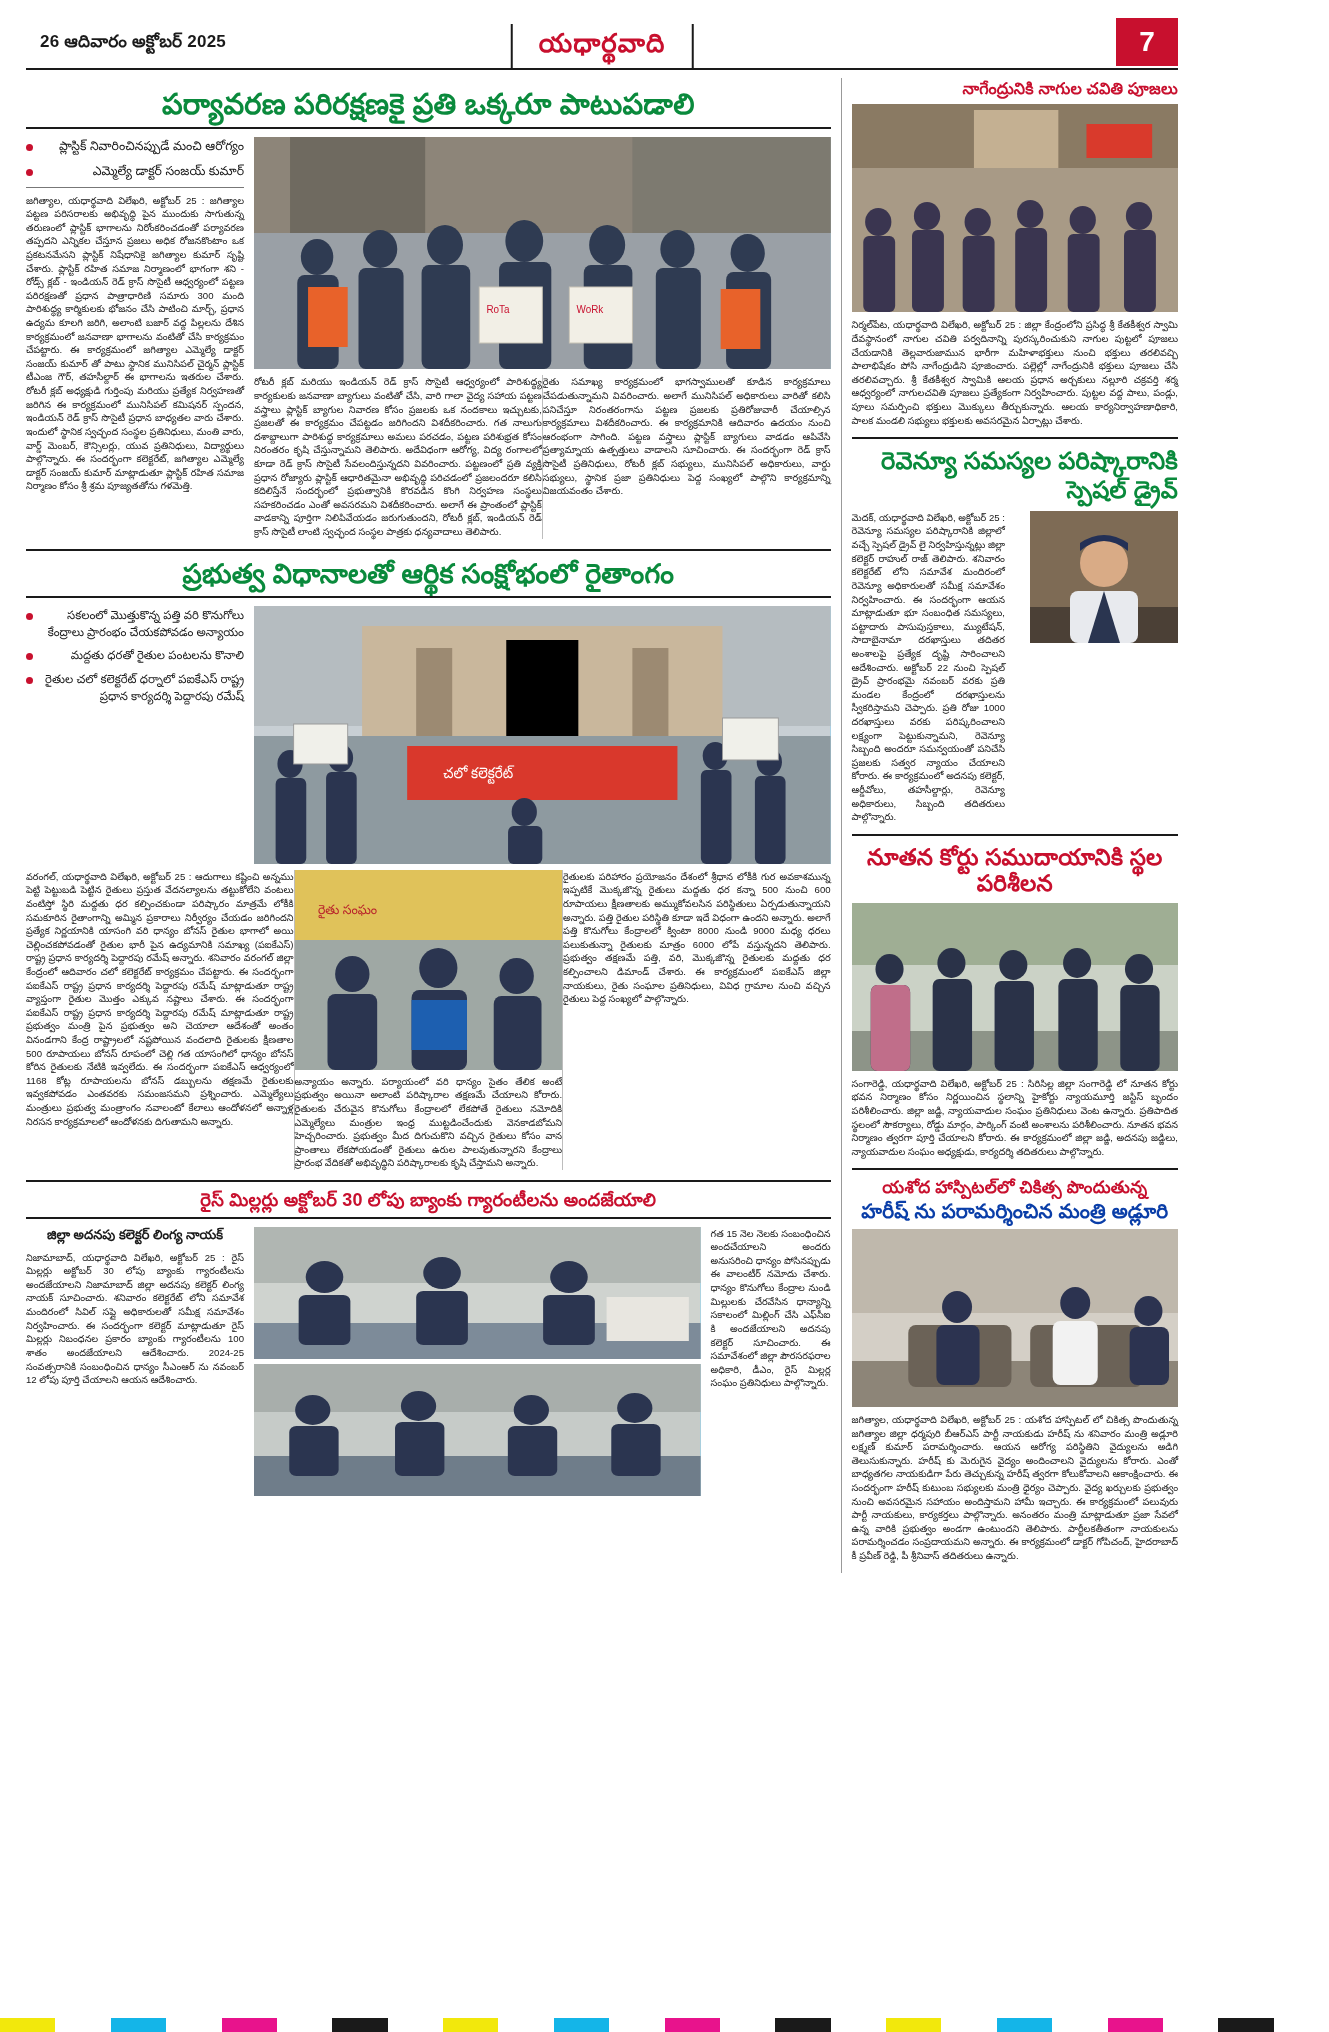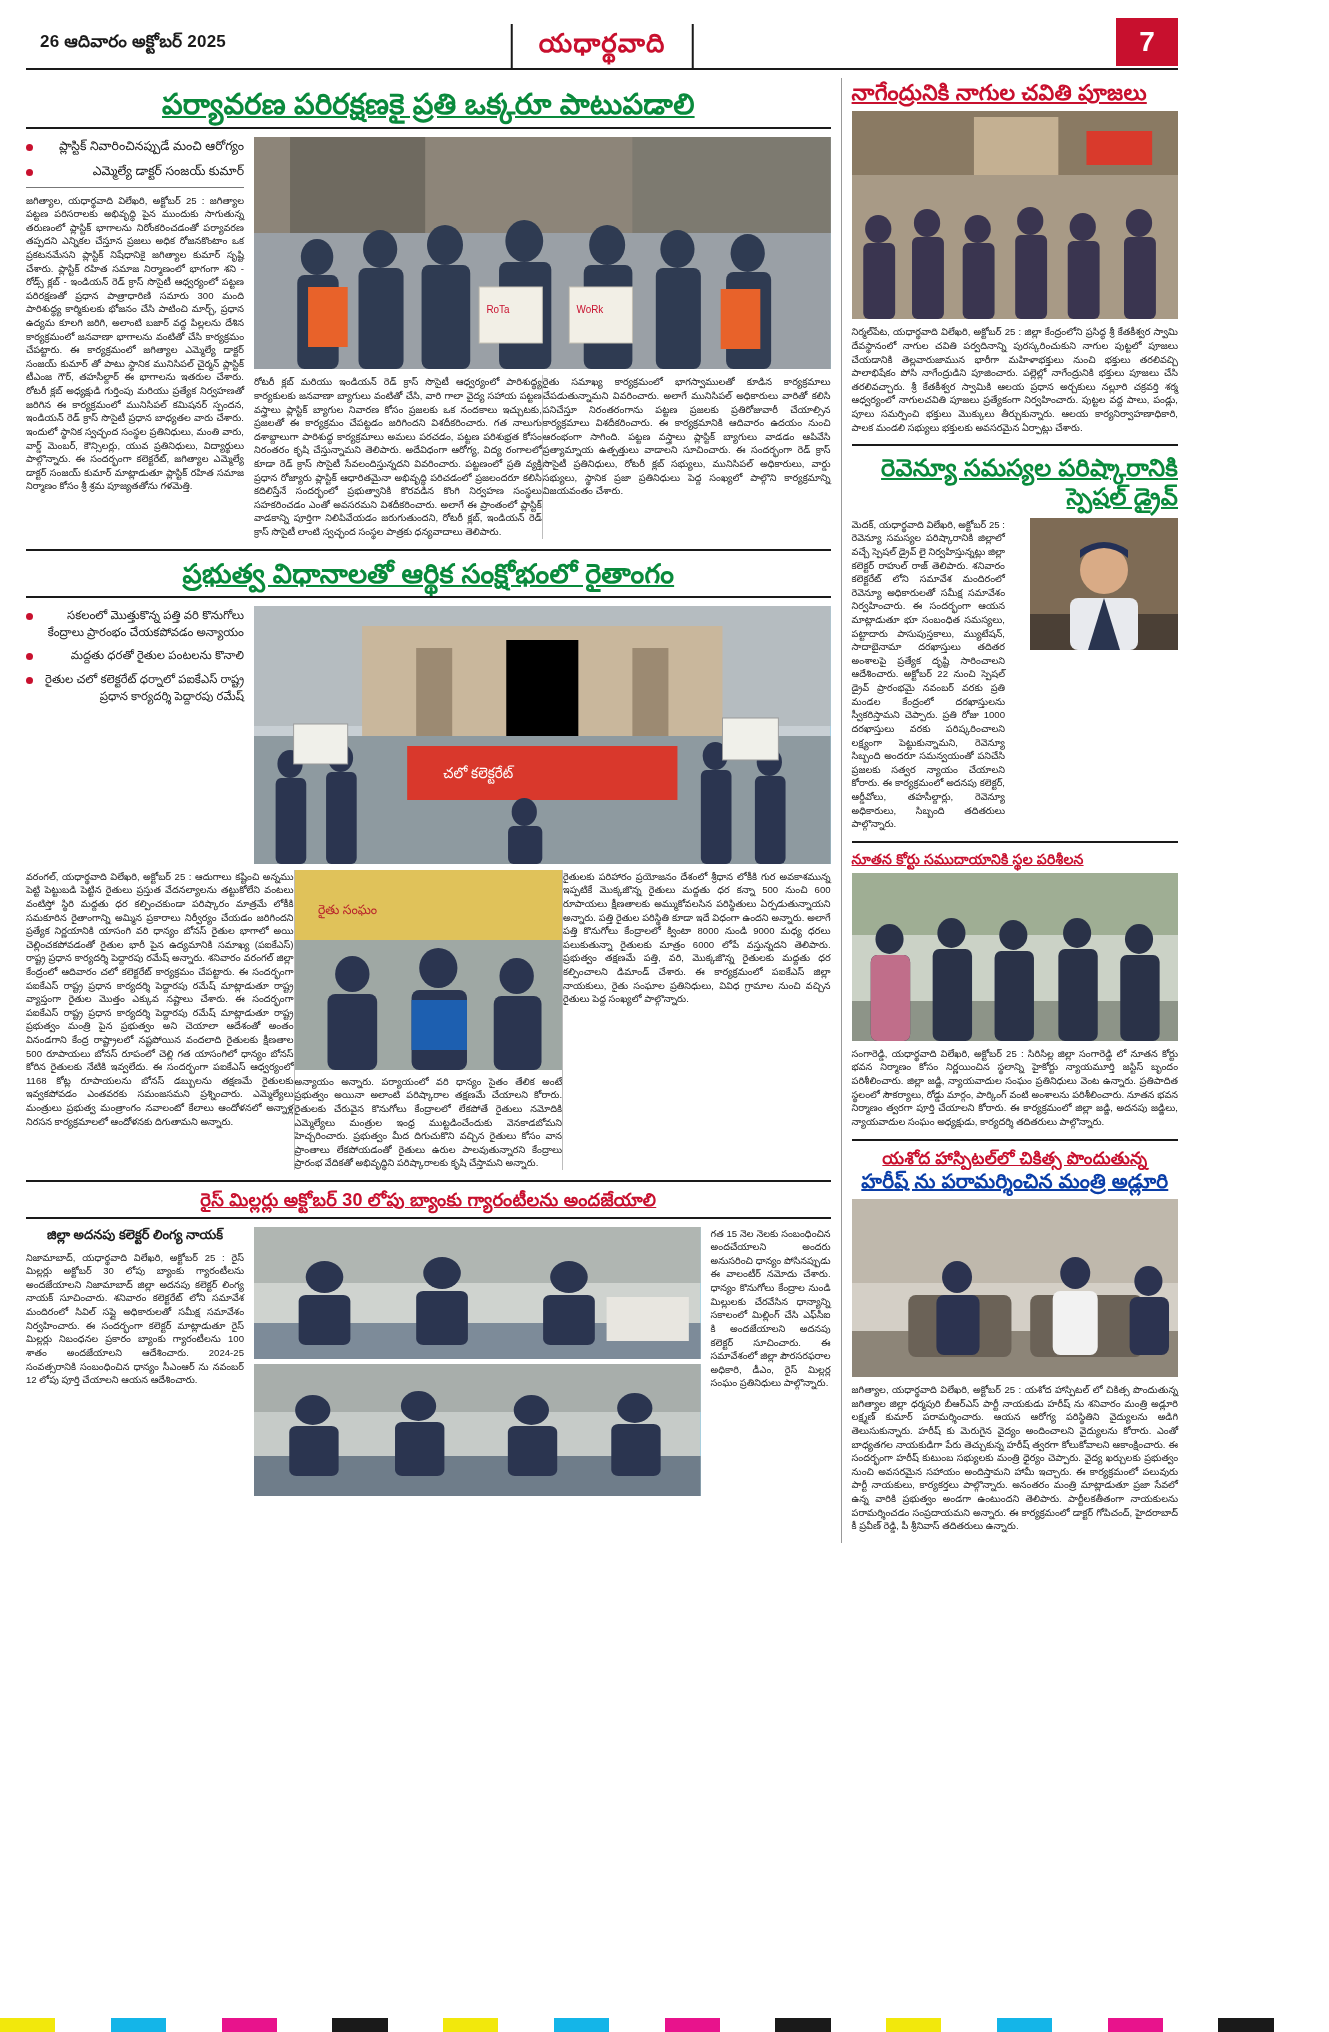--- a/index.html
+++ b/index.html
@@ -22,21 +22,21 @@
     border-left:2px solid #1a1a1a; border-right:2px solid #1a1a1a; padding:4px 26px;
     white-space:nowrap;
   }
   .mast-page {
     position:absolute; right:0; top:0; width:62px; height:48px; background:#c8102e;
     color:#fff; font-size:28px; font-weight:bold; display:flex; align-items:center; justify-content:center;
   }
 
   
   .headline {
-    color:#0a8a3c; font-weight:bold; letter-spacing:.2px; line-height:1.15;text-decoration:underline;
+    color:#0a8a3c; font-weight:bold; letter-spacing:.2px; line-height:1.15;
   }
   .headline.red { color:#c8102e; }
   .rule { height:2px; background:#1a1a1a; margin:6px 0 8px; }
   .thin-rule { height:1px; background:#777; margin:6px 0; }
 
   .body-text {
     font-size:9.6px; line-height:1.42; text-align:justify; color:#161616;
     hyphens:auto; word-break:break-word;
   }
   .bullets { font-size:12.4px; line-height:1.5; color:#161616; }
@@ -257,21 +257,21 @@
             <div class="body-text">గత 15 నెల నెలకు సంబంధించిన అందచేయాలని అందరు అనుసరించి ధాన్యం పోసినప్పుడు ఈ వాలంటీర్ నమోదు చేశారు. ధాన్యం కొనుగోలు కేంద్రాల నుండి మిల్లులకు చేరవేసిన ధాన్యాన్ని సకాలంలో మిల్లింగ్ చేసి ఎఫ్‌సీఐ కి అందజేయాలని అదనపు కలెక్టర్ సూచించారు. ఈ సమావేశంలో జిల్లా పౌరసరఫరాల అధికారి, డీఎం, రైస్ మిల్లర్ల సంఘం ప్రతినిధులు పాల్గొన్నారు.</div>
           </div>
         </div>
       </div>
 
     </div>
 
     <div class="right-col">
 
       <div class="story">
-        <div class="headline red" style="font-size:22px; text-align:left; margin:2px 0 6px;">నాగేంద్రునికి నాగుల చవితి పూజలు</div>
+        <div class="headline red" style="font-size:16px; text-align:right; margin:2px 0 6px;">నాగేంద్రునికి నాగుల చవితి పూజలు</div>
         <div class="photo" style="height:208px;">
           <svg viewBox="0 0 348 208" preserveAspectRatio="none" style="width:100%;height:100%;display:block">
             <rect width="348" height="208" fill="#b9a88f"></rect>
             <rect x="0" y="0" width="348" height="64" fill="#8a7a63"></rect>
             <rect x="130" y="6" width="90" height="58" fill="#c4b092"></rect>
             <rect x="0" y="64" width="348" height="144" fill="#a89a86"></rect>
             <g fill="#3a3550">
               <circle cx="28" cy="118" r="14"></circle>
                 <rect x="12" y="132" width="34" height="76" rx="6"></rect>
               <circle cx="80" cy="112" r="14"></circle>
@@ -306,21 +306,21 @@
               <rect x="40" y="80" width="68" height="52" rx="8" fill="#e8eaee"></rect>
               <path d="M74 80 l-16 52 h32 z" fill="#2a3550"></path>
             </svg>
           </div>
         </div>
       </div>
 
       <div class="rule"></div>
 
       <div class="story">
-        <div class="headline red" style="font-size:14px; text-align:left; margin:4px 0 6px;">నూతన కోర్టు సముదాయానికి స్థల పరిశీలన</div>
+        <div class="headline red" style="font-size:23px; text-align:center; margin:4px 0 6px;">నూతన కోర్టు సముదాయానికి స్థల పరిశీలన</div>
         <div class="photo" style="height:168px;">
           <svg viewBox="0 0 348 168" preserveAspectRatio="none" style="width:100%;height:100%;display:block">
             <rect width="348" height="168" fill="#cbd2c6"></rect>
             <rect x="0" y="0" width="348" height="62" fill="#9fae94"></rect>
             <rect x="0" y="128" width="348" height="40" fill="#8d9488"></rect>
             <g fill="#2a3248">
               <circle cx="40" cy="66" r="15"></circle>
                 <rect x="20" y="82" width="42" height="86" rx="7"></rect>
               <circle cx="106" cy="60" r="15"></circle>
                 <rect x="86" y="76" width="42" height="92" rx="7"></rect>

